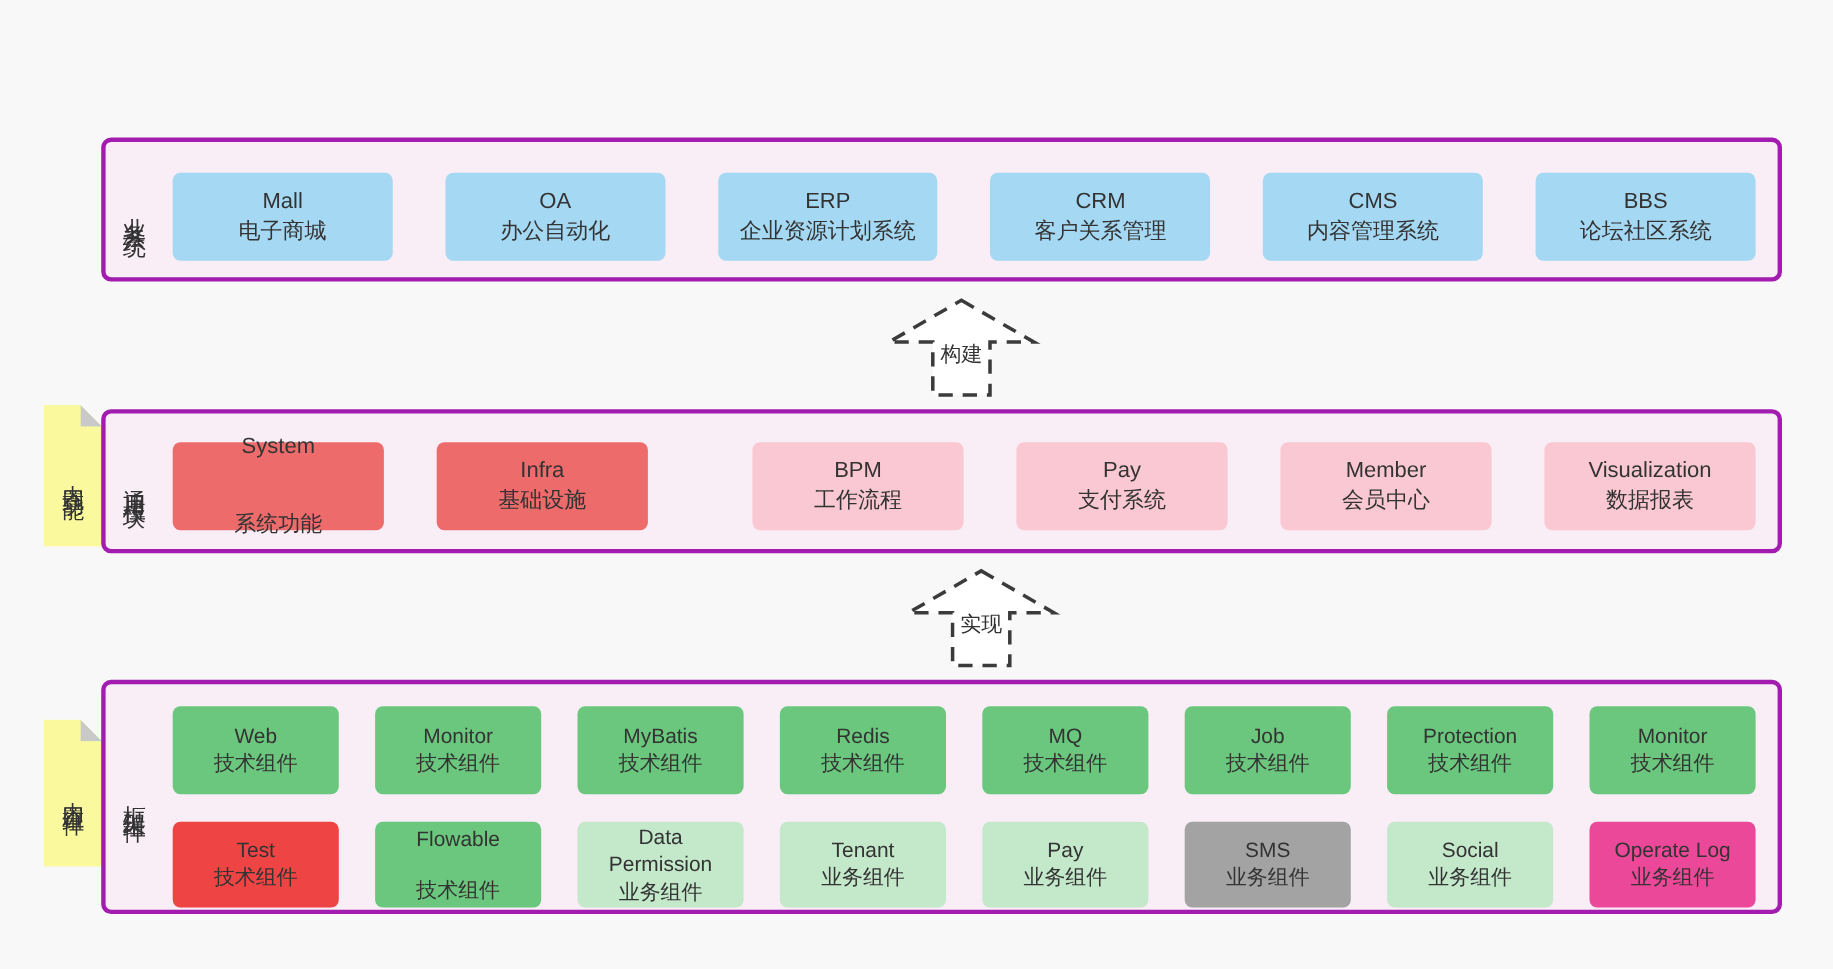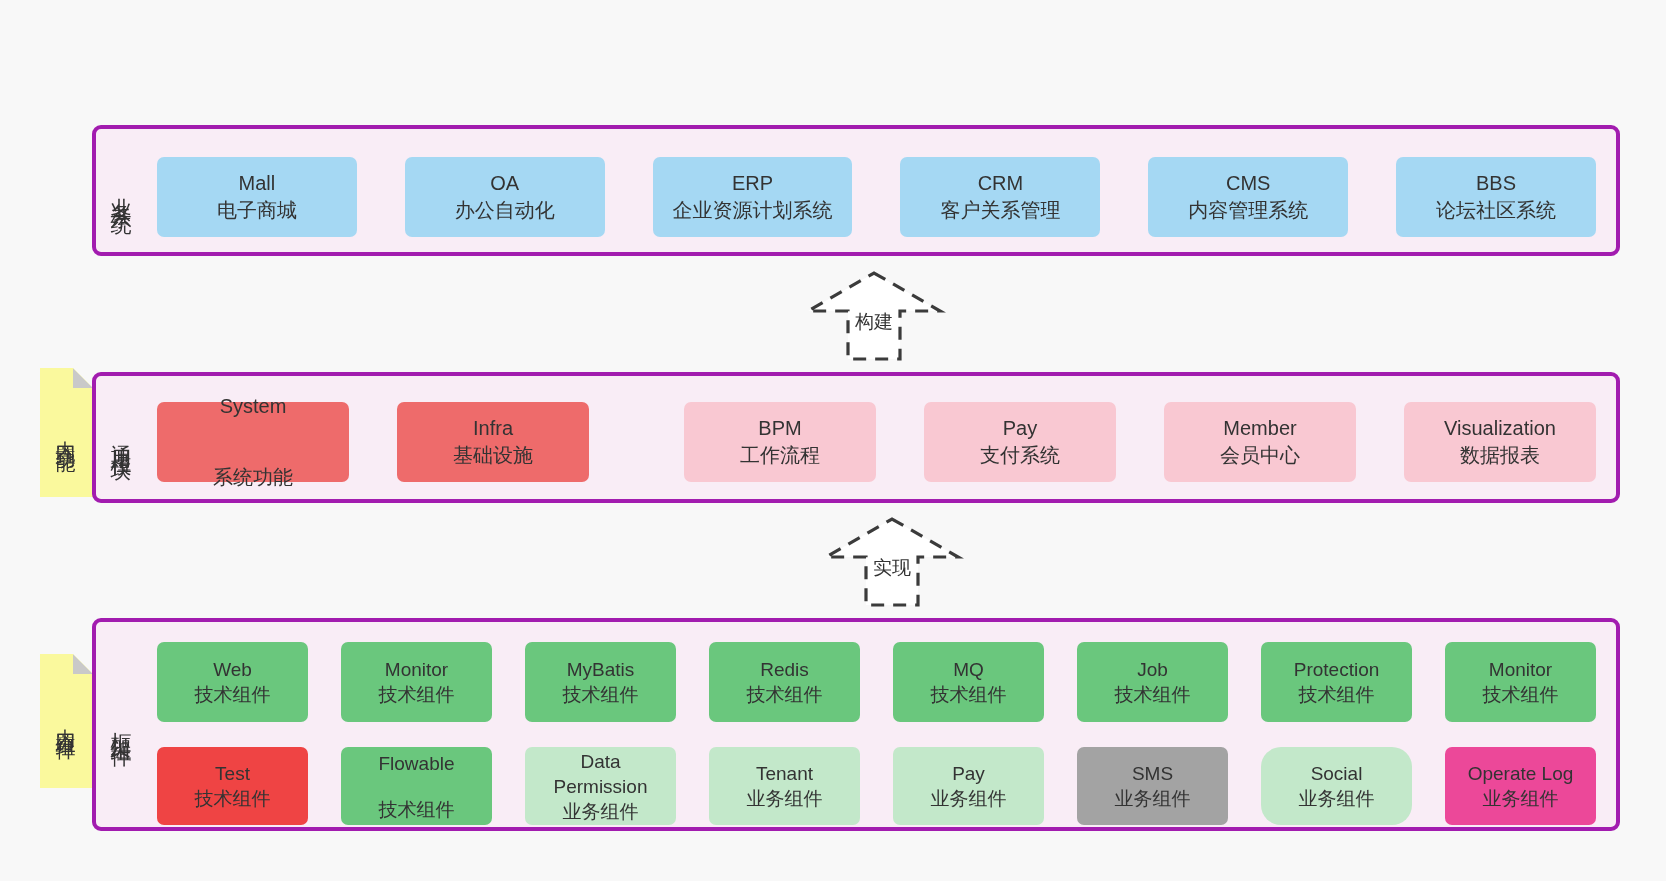--- a/index.html
+++ b/index.html
@@ -253,21 +253,21 @@
           <div>业务组件</div>
         </div>
         <div class="box" style="background: rgb(195, 232, 202);">
           <div>Pay</div>
           <div>业务组件</div>
         </div>
         <div class="box" style="background: #a3a3a3;">
           <div>SMS</div>
           <div>业务组件</div>
         </div>
-        <div class="box" style="background: rgb(195, 232, 202); border-radius: 20px;">
+        <div class="box" style="background: rgb(195, 232, 202);">
           <div>Social</div>
           <div>业务组件</div>
         </div>
         <div class="box" style="background: #ec4899;">
           <div>Operate Log</div>
           <div>业务组件</div>
         </div>
       </div>
   </section>
 

